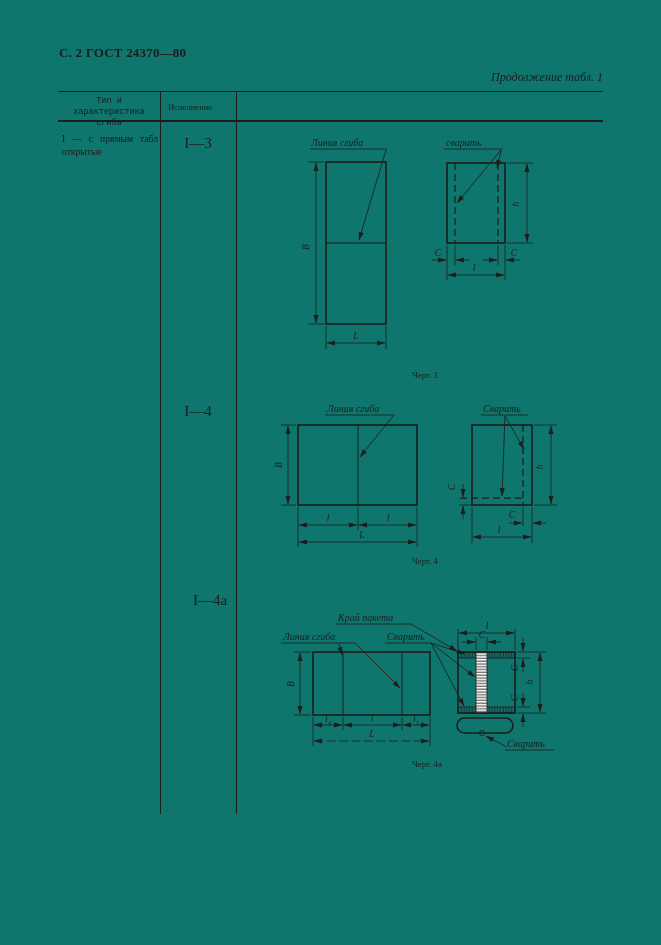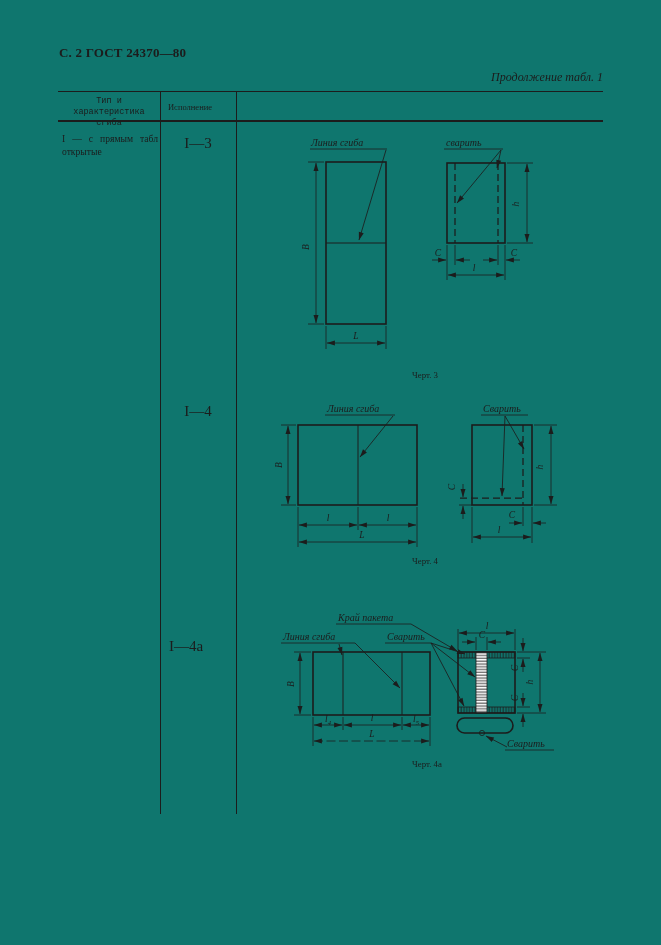--- a/index.html
+++ b/index.html
@@ -50,21 +50,21 @@
   </div>
   <div class="abs th" style="left:152px; top:102px; width:76px;">Исполнение</div>
 
   <div class="abs cell" style="left:62px; top:133px; width:96px;">
     <div class="just">I — с прямым табл</div>
     <div>открытые</div>
   </div>
 
   <div class="abs exec" style="left:160px; top:135px; width:76px;">I—3</div>
   <div class="abs exec" style="left:160px; top:403px; width:76px;">I—4</div>
-  <div class="abs exec" style="left:148px; top:592px; width:76px;margin-top:46px;">I—4а</div>
+  <div class="abs exec" style="left:172px; top:592px; width:76px;">I—4а</div>
 
   <svg style="left:280px; top:130px;" width="282" height="258" viewBox="0 0 282 258">
     <defs>
       <marker id="ar" markerWidth="9" markerHeight="7" refX="8.3" refY="3" orient="auto-start-reverse" markerUnits="userSpaceOnUse">
         <path d="M0.4,0.5 L8.5,3 L0.4,5.5 Z" fill="#1c1c1c"></path>
       </marker>
       <pattern id="hV" width="2.8" height="6" patternUnits="userSpaceOnUse">
         <line x1="1.1" y1="0" x2="1.1" y2="6" stroke="#1c1c1c" stroke-width="0.9"></line>
       </pattern>
       <pattern id="hH" width="6" height="2.8" patternUnits="userSpaceOnUse">

